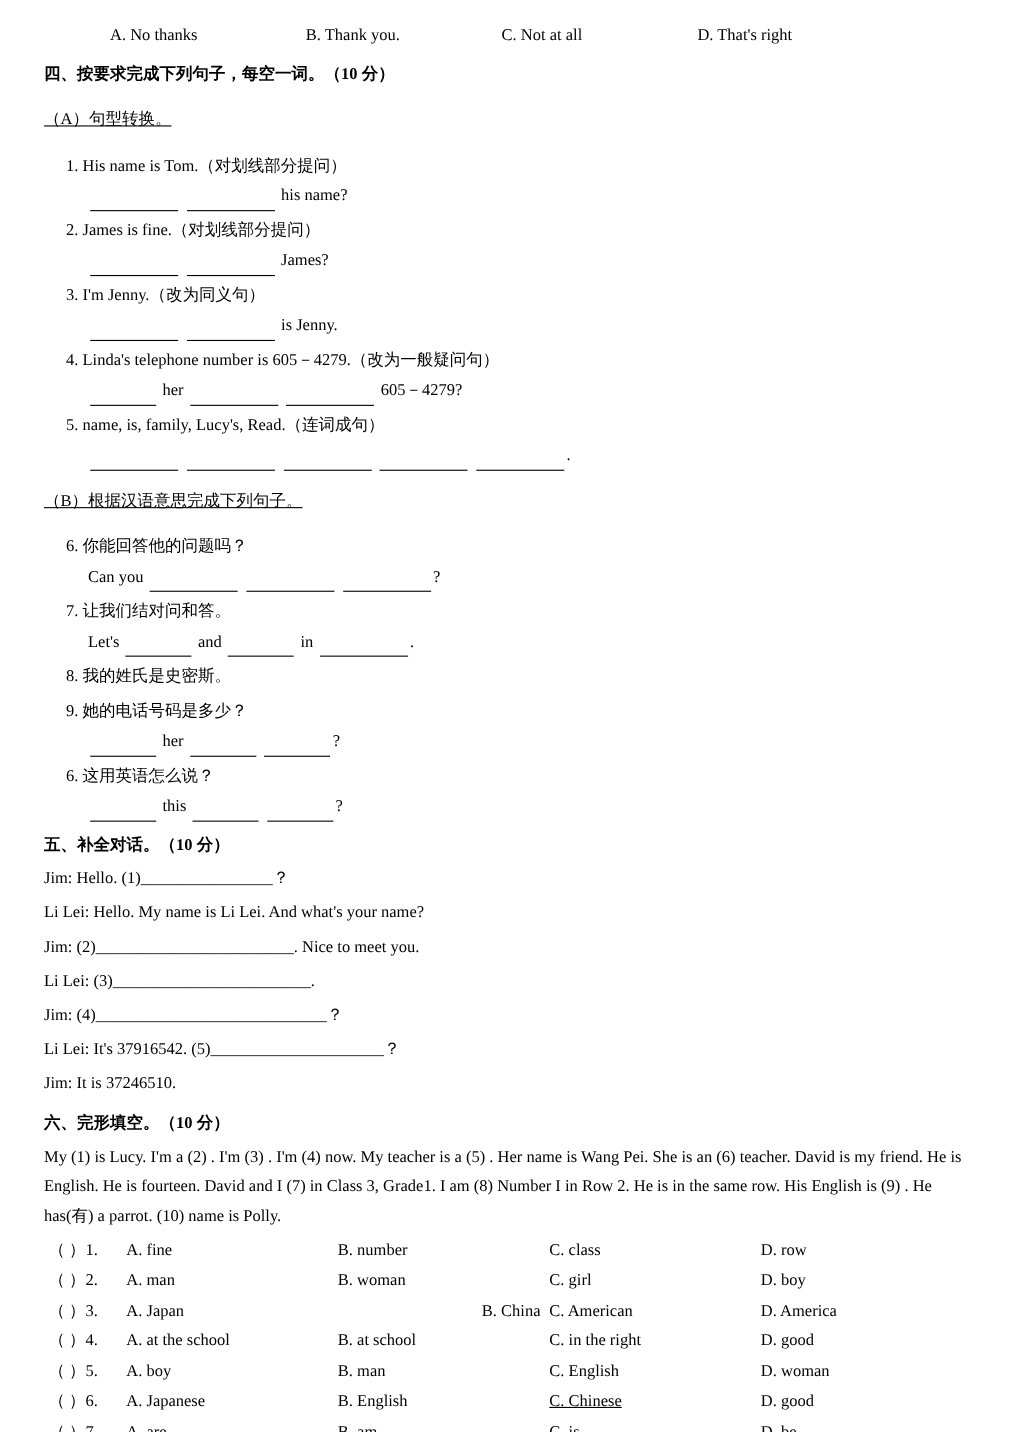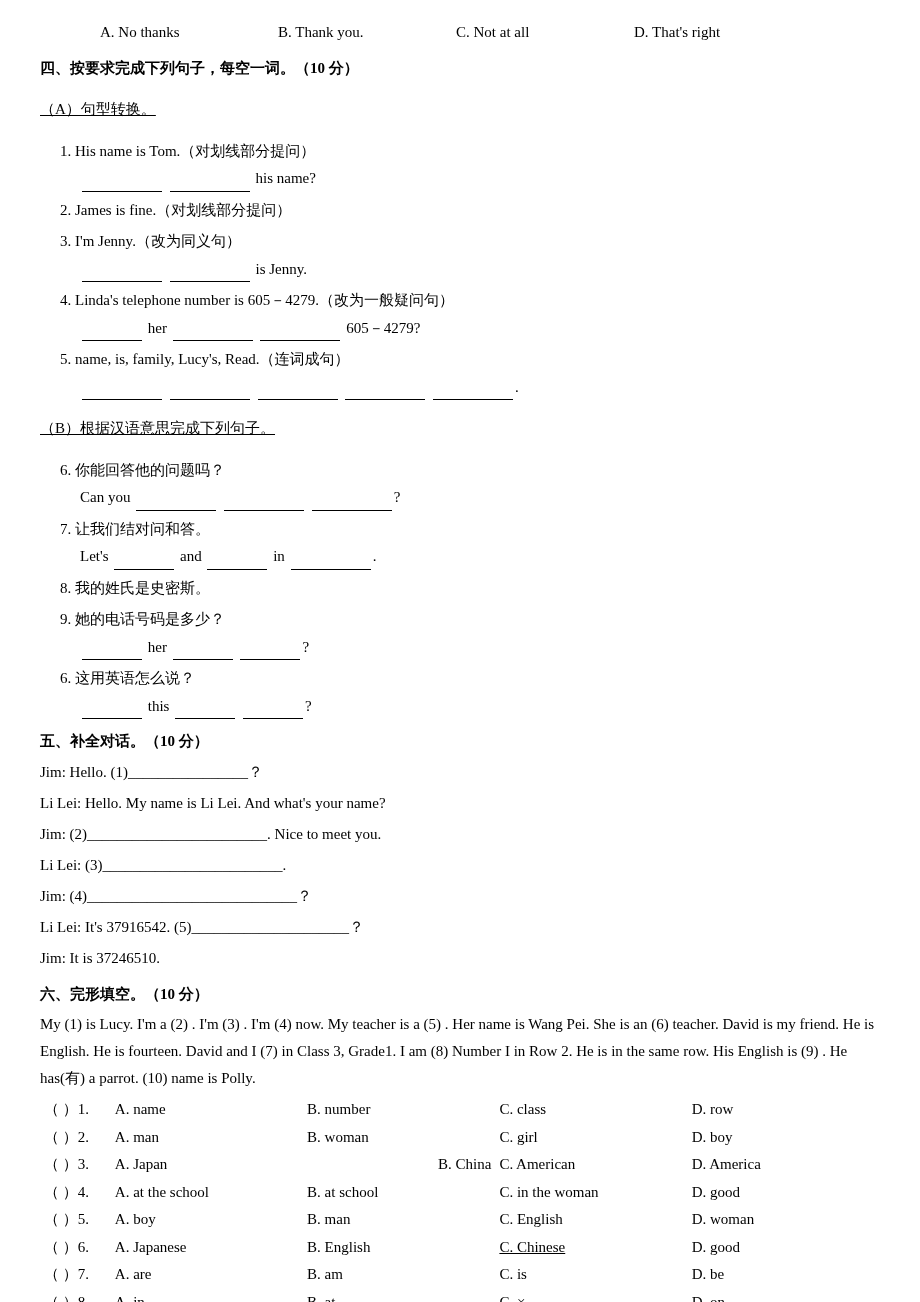--- a/index.html
+++ b/index.html
@@ -82,20 +82,23 @@
 
   <div class="question">
     <span>1.</span> <span>His name is Tom.（对划线部分提问）</span>
   </div>
   <div class="answer-blank indent">
     <span class="blank-line"></span> <span class="blank-line"></span> his name?
   </div>
 
   <div class="question">
     <span>2.</span> <span>James is fine.（对划线部分提问）</span>
+  </div>
+  <div class="answer-blank indent">
+    <span class="blank-line"></span> <span class="blank-line"></span> James?
   </div>
 
   <div class="question">
     <span>3.</span> <span>I'm Jenny.（改为同义句）</span>
   </div>
   <div class="answer-blank indent">
     <span class="blank-line"></span> <span class="blank-line"></span> is Jenny.
   </div>
 
   <div class="question">
@@ -159,21 +162,21 @@
 </div>
 
 <div style="margin-top:8px;">
   <div class="section-title">六、完形填空。（10 分）</div>
   <div class="paragraph-text">My  (1)  is Lucy. I'm a  (2) . I'm  (3) . I'm  (4)  now. My teacher is a  (5) . Her name is Wang Pei. She is an  (6)  teacher. David is my friend. He is English. He is fourteen. David and I  (7)  in Class 3, Grade1. I am  (8)  Number I in Row 2. He is in the same row. His English is  (9) . He has(有) a parrot.  (10)  name is Polly.</div>
 
   <table class="choice-table">
     <tbody id="choice-tbody">
     <tr>
           <td style="width: 70px;">（ ）1.</td>
-          <td style="width: 190px;">A. name</td>
+          <td style="width: 190px;">A. fine</td>
           <td style="width: 190px;">B.  number</td>
           <td style="width: 190px;">C.  class</td>
           <td style="width: 190px;">D.  row</td>
         </tr>
         <tr>
           <td style="width: 70px;">（ ）2.</td>
           <td style="width: 190px;">A. man</td>
           <td style="width: 190px;">B.  woman</td>
           <td style="width: 190px;">C.  girl</td>
           <td style="width: 190px;">D.  boy</td>
@@ -182,21 +185,21 @@
           <td style="width: 70px;">（ ）3.</td>
           <td style="width: 190px;">A. Japan</td>
           <td style="width: 190px; text-align: right;">B.  China</td>
           <td style="width: 190px;">C.  American</td>
           <td style="width: 190px;">D.  America</td>
         </tr>
         <tr>
           <td style="width: 70px;">（ ）4.</td>
           <td style="width: 190px;">A. at the school</td>
           <td style="width: 190px; margin-top: 48px;">B.  at school</td>
-          <td style="width: 190px;">C.  in the woman</td>
+          <td style="width: 190px;">C.  in the right</td>
           <td style="width: 190px;">D.  good</td>
         </tr>
         <tr>
           <td style="width: 70px;">（ ）5.</td>
           <td style="width: 190px;">A. boy</td>
           <td style="width: 190px;">B.  man</td>
           <td style="width: 190px;">C.  English</td>
           <td style="width: 190px;">D.  woman</td>
         </tr>
         <tr>

